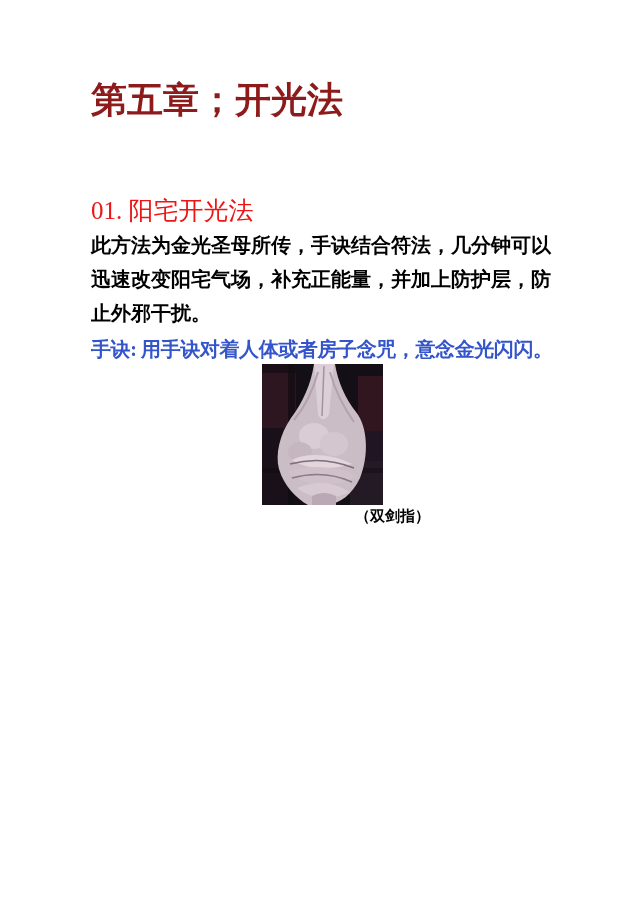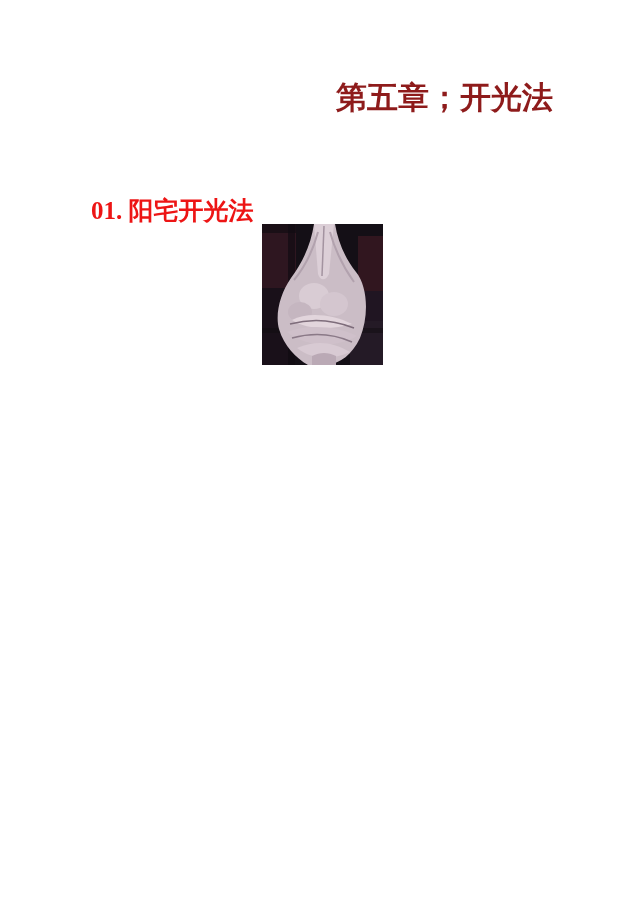--- a/index.html
+++ b/index.html
@@ -15,30 +15,30 @@
   }
   .page {
     box-sizing: border-box;
     width: 642px;
     height: 914px;
     padding: 0 89px 0 91px;
     background: #ffffff;
   }
   .chapter-title {
     margin: 82px 0 0 0;
-    font-family: Liberation Mono, monospace;
+    font-family: Liberation Serif, serif;
     font-weight: 900;
-    font-size: 31px;
+    font-size: 36px;
     line-height: 36px;
-    text-align: right;
+    text-align: left;
     color: var(--title-color, #8e1b1b);
   }
   .section-heading {
     margin: 78px 0 0 0;
-    font-weight: bold;
+    font-weight: normal;
     font-size: 25px;
     line-height: 30px;
     color: var(--section-heading-color, #ed1515);
   }
   p.body-text, p.mantra-text {
     margin: 2px 0 0 0;
     font-weight: bold;
     font-size: 20px;
     line-height: 34px;
     color: var(--body-color, #000000);
@@ -74,22 +74,24 @@
 </style>
 </head>
 <body>
 
 <div class="page">
 
   <h1 class="chapter-title">第五章；开光法</h1>
 
   <h2 class="section-heading">01. 阳宅开光法</h2>
 
+  <p class="body-text">此方法为金光圣母所传，手诀结合符法，几分钟可以迅速改变阳宅气场，补充正能量，并加上防护层，防止外邪干扰。</p>
 
 
+  <p class="mantra-text one-line">手诀: 用手诀对着人体或者房子念咒，意念金光闪闪。</p>
 
   <div class="photo-row">
     <span class="photo-frame">
       <svg width="121" height="141" viewBox="0 0 121 141" xmlns="http://www.w3.org/2000/svg">
 
         <rect x="0" y="0" width="121" height="141" fill="#140f16"></rect>
         <rect x="0" y="0" width="34" height="64" fill="#2e1620"></rect>
         <rect x="0" y="0" width="34" height="9" fill="#1a0f16"></rect>
         <rect x="96" y="12" width="25" height="55" fill="#31161f"></rect>
         <rect x="100" y="67" width="21" height="30" fill="#201522"></rect>
@@ -113,16 +115,17 @@
 
         <path d="M25 108 C45 100 75 102 95 112 C75 124 45 124 25 108 Z" fill="#cfc0ca"></path>
         <path d="M35 124 C55 116 70 118 88 128 C70 136 50 136 35 124 Z" fill="#d8cad3"></path>
         <path d="M28 100 C50 94 72 96 92 104" stroke="#7e6d7b" stroke-width="1.5" fill="none"></path>
         <path d="M30 114 C52 108 72 110 90 118" stroke="#8a7987" stroke-width="1.5" fill="none"></path>
         <path d="M50 132 C58 128 66 128 74 132 L74 141 L50 141 Z" fill="#baa9b5"></path>
       </svg>
     </span>
   </div>
 
+  <p class="photo-caption">（双剑指）</p>
 
 
 
 </div>
 
 </body></html>

